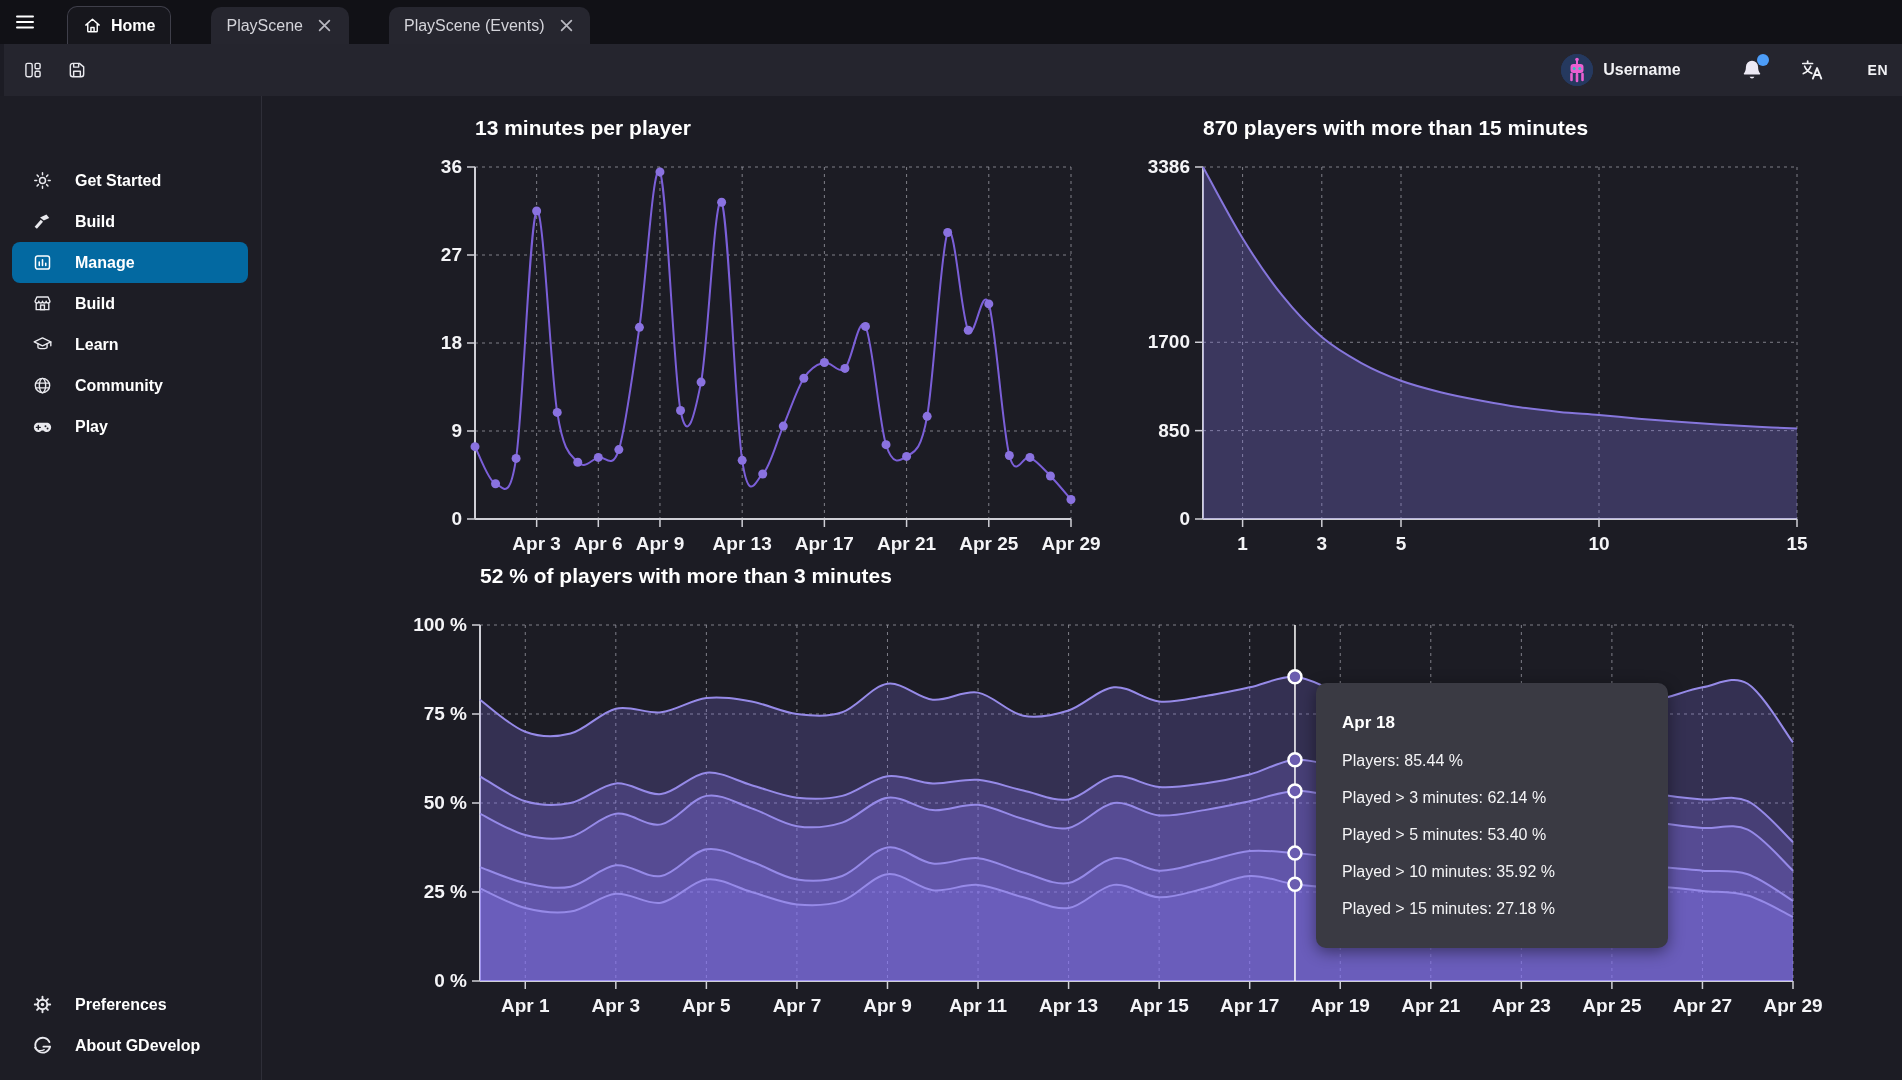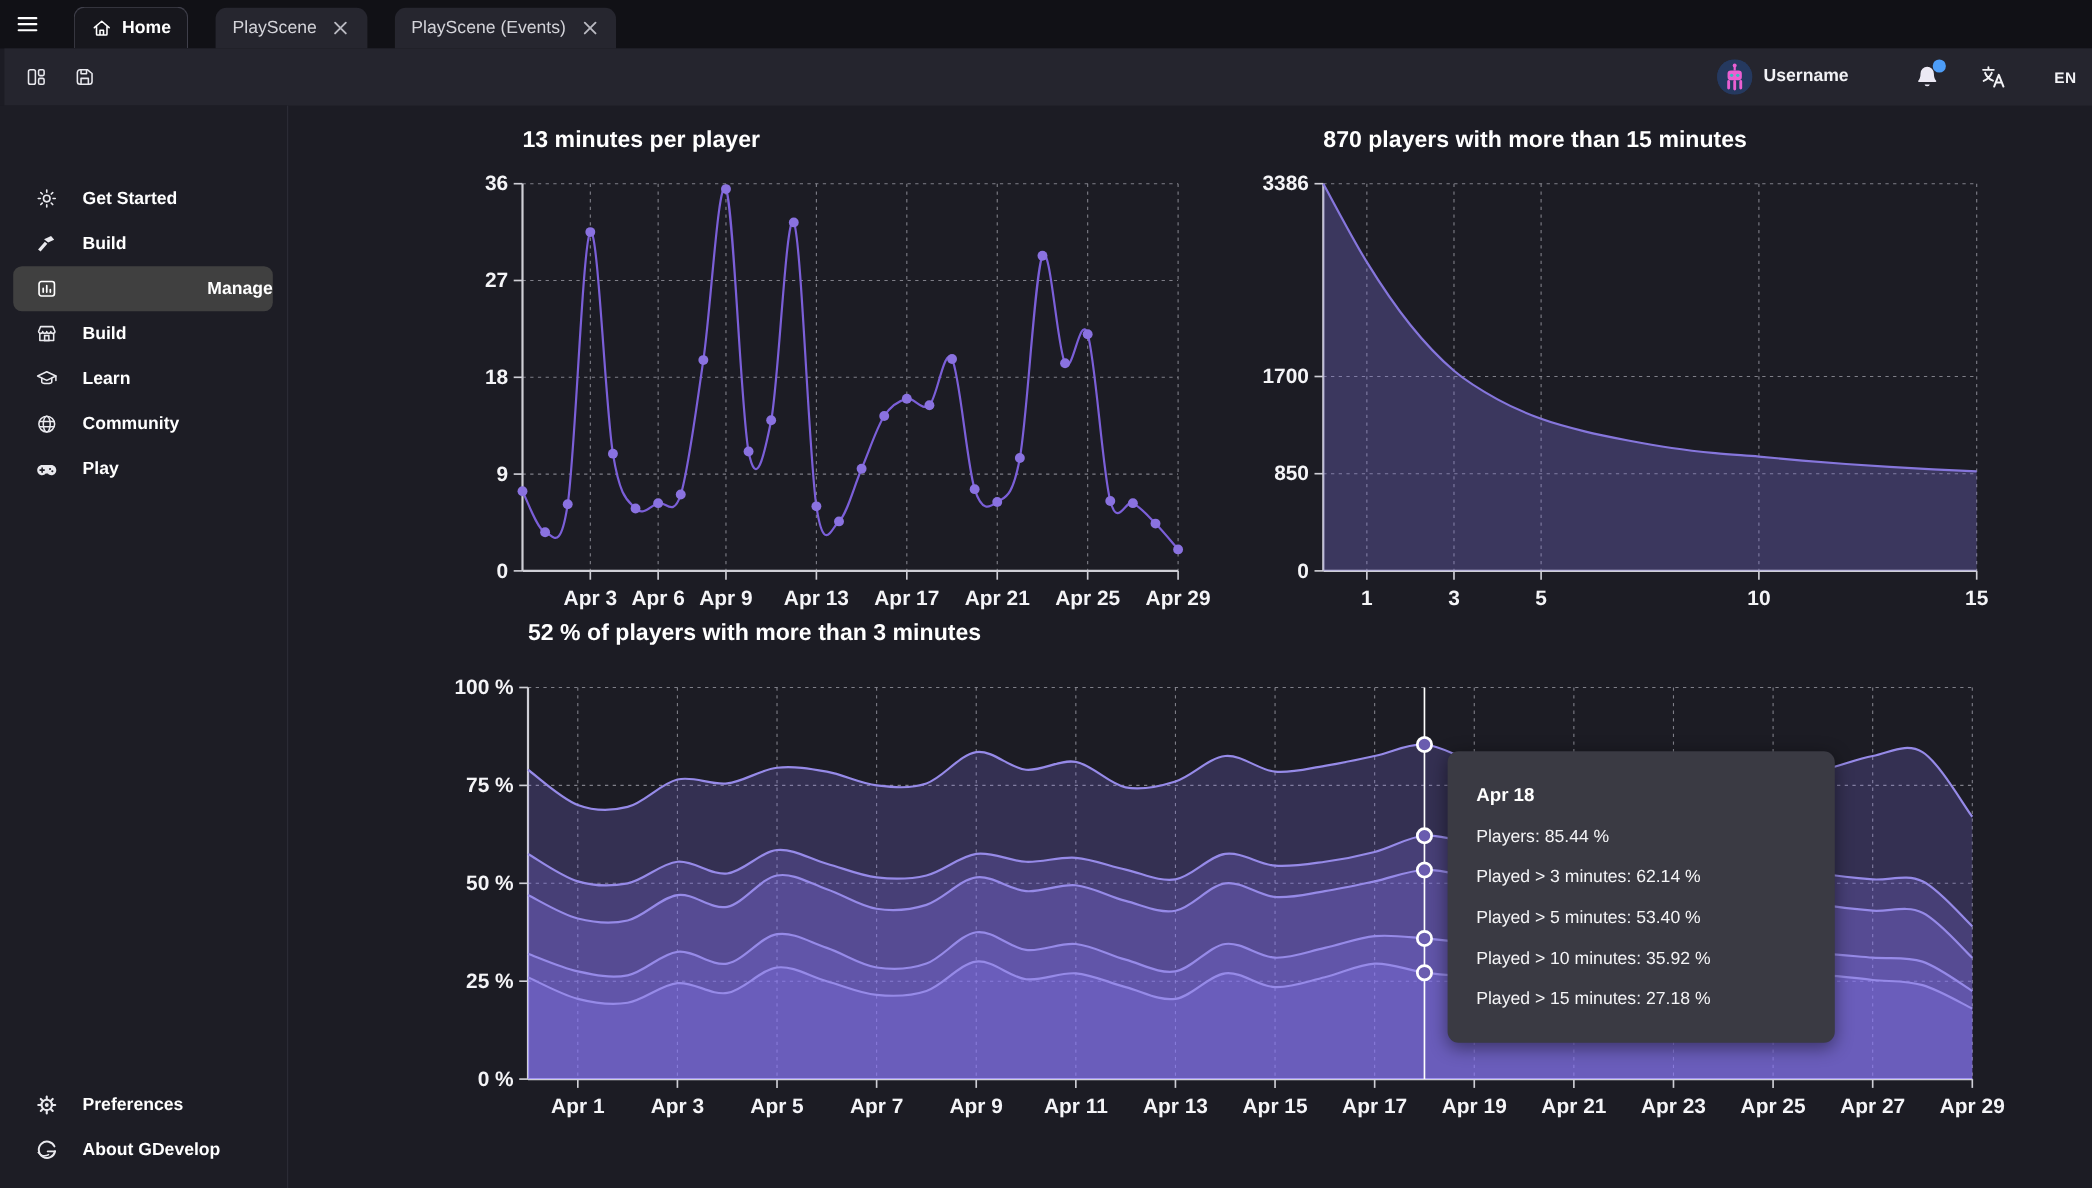--- a/index.html
+++ b/index.html
@@ -8,21 +8,21 @@
 
   
   .tabbar{position:absolute;top:0;left:0;right:0;height:44px;background:#111116;
           display:flex;align-items:flex-end;gap:19px;}
   .hamburger{width:38px;height:38px;margin:0 4px 3px 6px;display:flex;align-items:center;
              justify-content:center;border-radius:6px;cursor:pointer;background:transparent;border:none;}
   .tab{height:37px;display:flex;align-items:center;gap:9px;padding:0 15px;
        border-radius:10px 10px 0 0;font-size:16px;cursor:pointer;white-space:nowrap;}
   .tab.active{background:#17171d;border:1px solid #3f3f4a;border-bottom:none;
               color:#fff;font-weight:bold;}
-  .tab.inactive{background:#26262f;color:#d4d4da;margin-left:6px;}
+  .tab.inactive{background:#26262f;color:#d4d4da;margin-left:21px;}
   .tab .close{display:flex;align-items:center;justify-content:center;width:18px;height:18px;
               border-radius:4px;margin-left:4px;}
 
   
   .toolbar{position:absolute;top:44px;left:4px;right:0;height:52px;background:#25252e;}
   .toolbar-left{position:absolute;left:13px;top:0;height:52px;display:flex;align-items:center;gap:12px;}
   .tbtn{width:32px;height:32px;display:flex;align-items:center;justify-content:center;
         border-radius:6px;background:transparent;border:none;cursor:pointer;}
   .toolbar-right{position:absolute;right:14px;top:0;height:52px;display:flex;align-items:center;}
   .avatar{width:32px;height:32px;border-radius:50%;background:#25395f;overflow:hidden;flex:0 0 auto;}
@@ -32,21 +32,21 @@
   .translate{margin-left:34px;width:26px;height:26px;}
   .lang{margin-left:12px;font-size:14px;font-weight:bold;color:#f2f2f5;letter-spacing:.5px;padding-left:31px;}
 
   
   .sidebar{position:absolute;top:96px;left:0;bottom:0;width:262px;background:#1d1d25;
            border-right:1px solid #2e2e38;box-sizing:border-box;}
   .side-list{position:absolute;top:64px;left:0;right:1px;}
   .side-foot{position:absolute;bottom:14px;left:0;right:1px;}
   .side-item{height:41px;margin:0 12px;border-radius:8px;display:flex;align-items:center;
              padding-left:20px;gap:22px;font-size:16px;font-weight:600;color:#fff;cursor:pointer;}
-  .side-item.selected{background:#404040;justify-content:space-between;}
+  .side-item.selected{background:#0369a1;}
   .side-item .sicon{width:21px;height:21px;flex:0 0 auto;display:flex;}
 
   
   .chartbox{position:absolute;}
   .chart-title{position:absolute;text-align:left;font-size:21px;font-weight:bold;color:#fff;}
   svg{display:block;}
   svg text{font-family:"Liberation Sans",sans-serif;}
   .grid{stroke:#90909a;stroke-width:1;stroke-dasharray:3 4;opacity:.85;fill:none;}
   .axis{stroke:#cfcfd6;stroke-width:2;fill:none;}
   .tickmark{stroke:#cfcfd6;stroke-width:1.5;}

